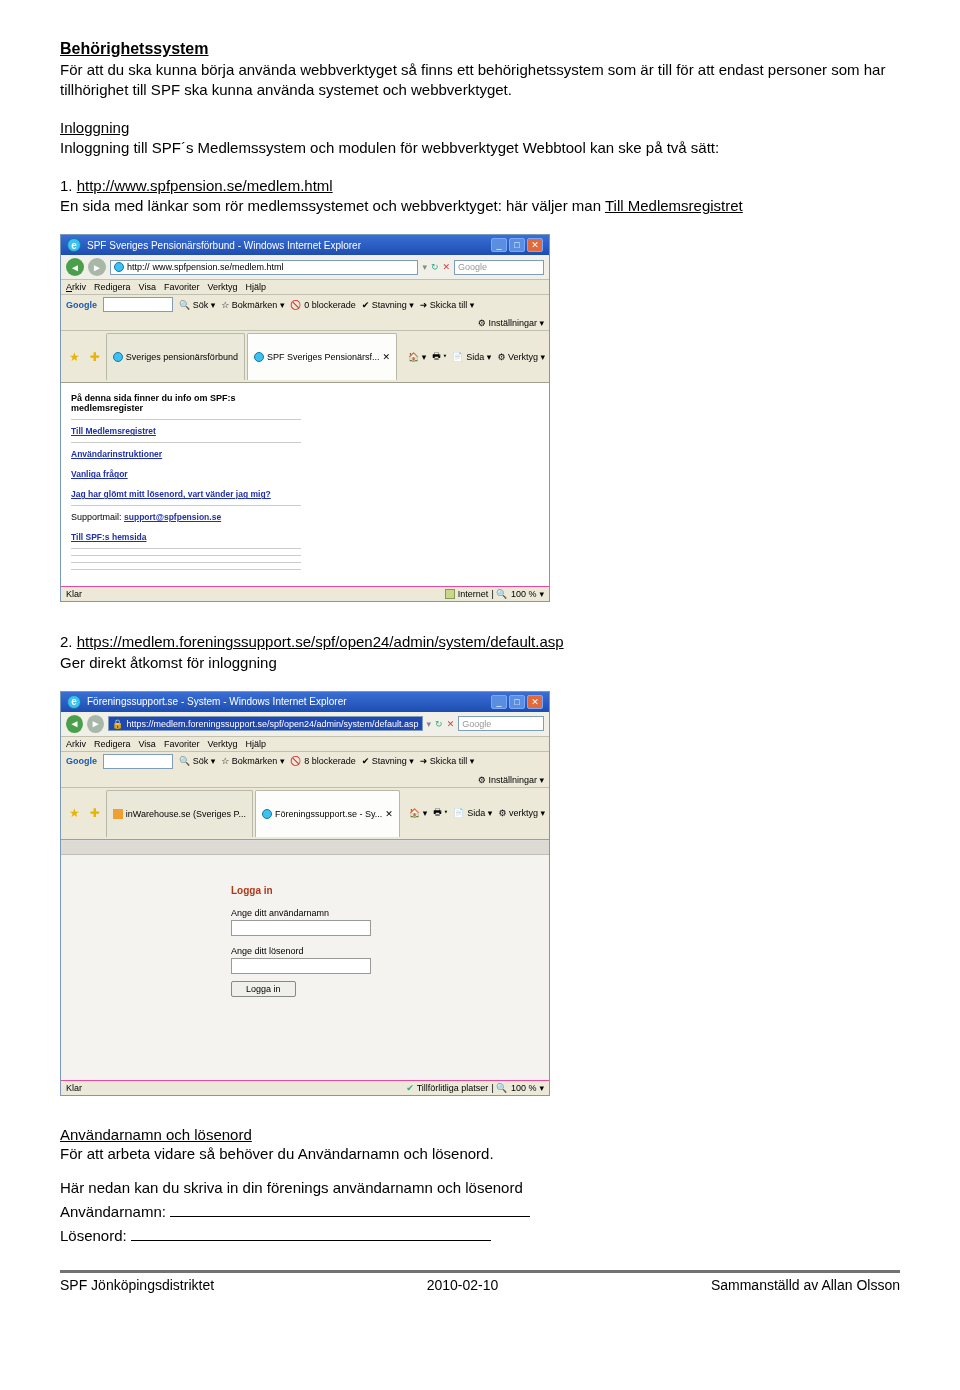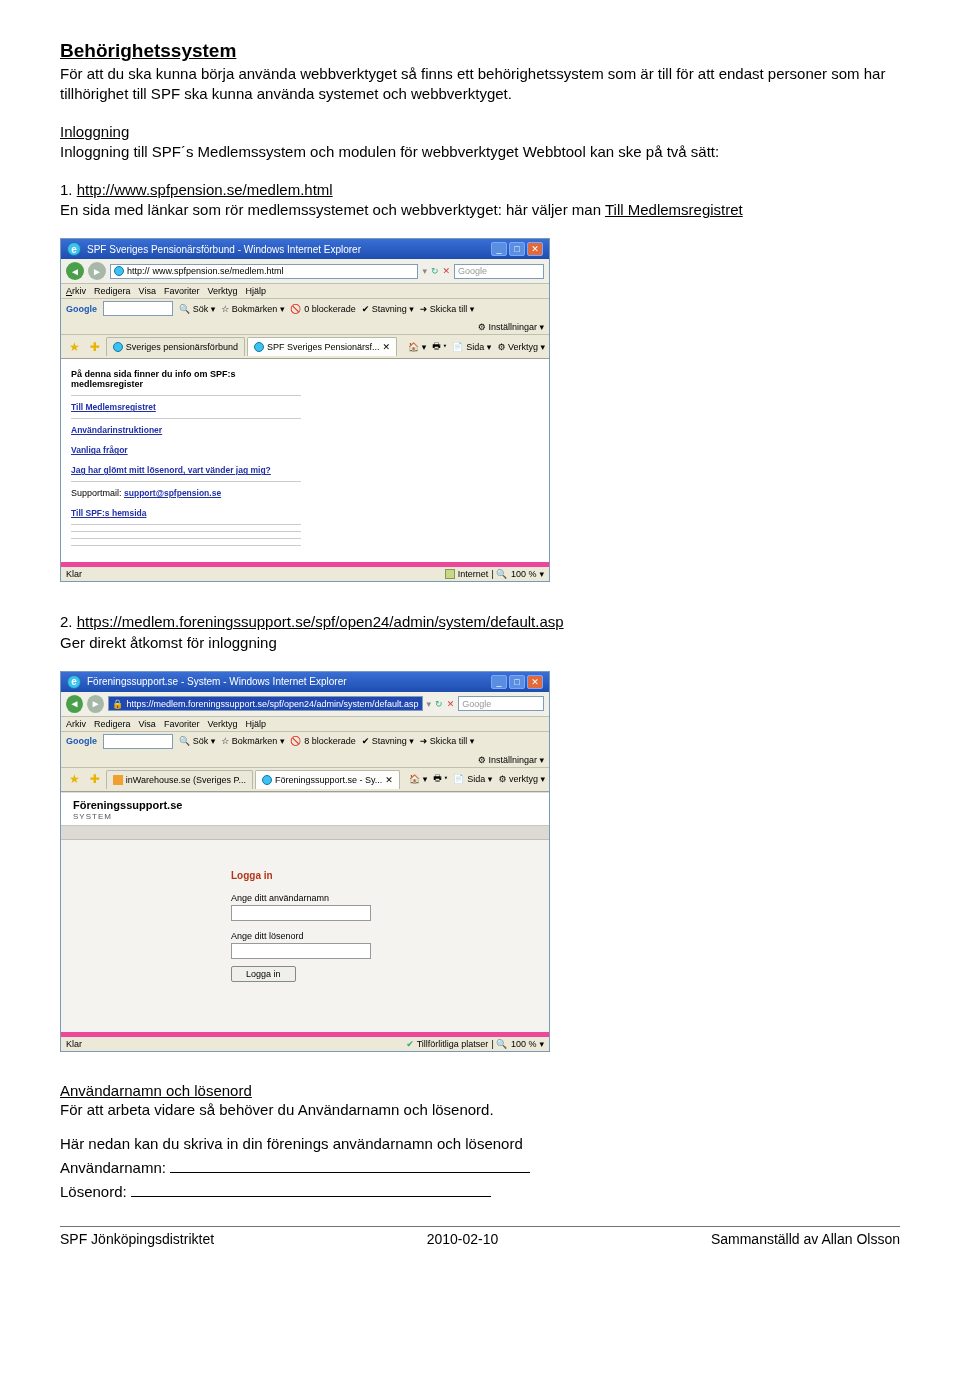--- a/index.html
+++ b/index.html
@@ -6,21 +6,21 @@
   body {
     margin: 0;
     padding: 40px 60px 20px 60px;
     font-family: Arial, Helvetica, sans-serif;
     font-size: 15px;
     background: #fff;
     color: #000;
     width: 960px;
   }
   .heading {
-    font-size: 19px;
+    font-size: 16px;
     font-weight: bold;
     text-decoration: underline;
     margin-bottom: 2px;
   }
   .para { margin-bottom: 18px; line-height: 1.35; }
   .subheading {
     font-weight: normal;
     text-decoration: underline;
     margin-bottom: 2px;
   }
@@ -89,21 +89,21 @@
   }
   .tabbar {
     background:#ece9d8; padding:2px 4px; display:flex; gap:2px;
     align-items:center; border-bottom:1px solid #a0a090;
   }
   .fav-star {
     color:#e8b400; font-size:12px; padding:0 4px;
   }
   .tab {
     background:#fdfdfb; border:1px solid #b8b8a8; border-bottom:none;
-    border-radius:2px 2px 0 0; padding:4px 6px;
+    border-radius:2px 2px 0 0; padding:18px 6px;
     display:flex; align-items:center; gap:3px;
   }
   .tab.inactive { background:#eae8d8; }
   .tab-tools { margin-left:auto; display:flex; gap:6px; align-items:center; }
   .ie-ico-sm { width:10px; height:10px; background:#3cc1f0; border-radius:50%; border:1px solid #1478a6; display:inline-block; }
 
   
   .shot1-content {
     background:#fff; padding:10px; min-height:200px;
   }
@@ -138,38 +138,38 @@
   .shot2-field {
     width:140px; height:16px; border:1px solid #999;
     background:#fff; margin-bottom:10px;
   }
   .shot2-btn {
     border:1px solid #888; background:#f0f0ea;
     padding:2px 14px; font-size:9px; border-radius:2px;
   }
 
   .statusbar {
-    background:#ece9d8; border-top:5px solid #ec4899;
+    background:#ece9d8; border-top:1px solid #ec4899;
     padding:2px 5px; display:flex; align-items:center;
     font-size:9px; gap:4px;
   }
   .status-right { margin-left:auto; display:flex; align-items:center; gap:3px;padding-left:32px; }
   .zone-ico { width:10px; height:10px; display:inline-block; background:#c8d888; border:1px solid #889858; }
 
   
   .formrow { display:flex; align-items:baseline; margin:6px 0; }
   .formrow .lbl { white-space:nowrap; }
   .formrow .line {
     flex:0 0 360px; border-bottom:1px solid #000; margin-left:4px;
     height:1em;
   }
 
   
   .doc-footer {
-    border-top:1px solid #737373; margin-top:26px;
+    border-top:3px solid #737373; margin-top:26px;
     padding-top:4px; display:flex; justify-content:space-between;
     font-size:14px;
   }
 </style>
 </head>
 <body>
 
 
 
 
@@ -334,24 +334,20 @@
       </span>
     <span class="tab"><span class="ie-ico-sm"></span><span>Föreningssupport.se - Sy...</span> ✕</span>
     <span class="tab-tools">
       <span>🏠 ▾</span>
       <span>🖶 ▾</span>
       <span>📄 <span>Sida</span> ▾</span>
       <span>⚙ <span>verktyg</span> ▾</span>
     </span>
   </div>
   <div class="shot2-content">
-    <div class="shot2-brand">
-      <b>Föreningssupport.se</b><br>
-      <small>SYSTEM</small>
-    </div>
     <div style="background:#dcdad2;height:14px;border-bottom:1px solid #c0beb6"></div>
     <div class="shot2-login">
       <div class="shot2-login-title">Logga in</div>
       <div class="shot2-label">Ange ditt användarnamn</div>
       <div class="shot2-field"></div>
       <div class="shot2-label">Ange ditt lösenord</div>
       <div class="shot2-field"></div>
       <span class="shot2-btn">Logga in</span>
     </div>
   </div>

